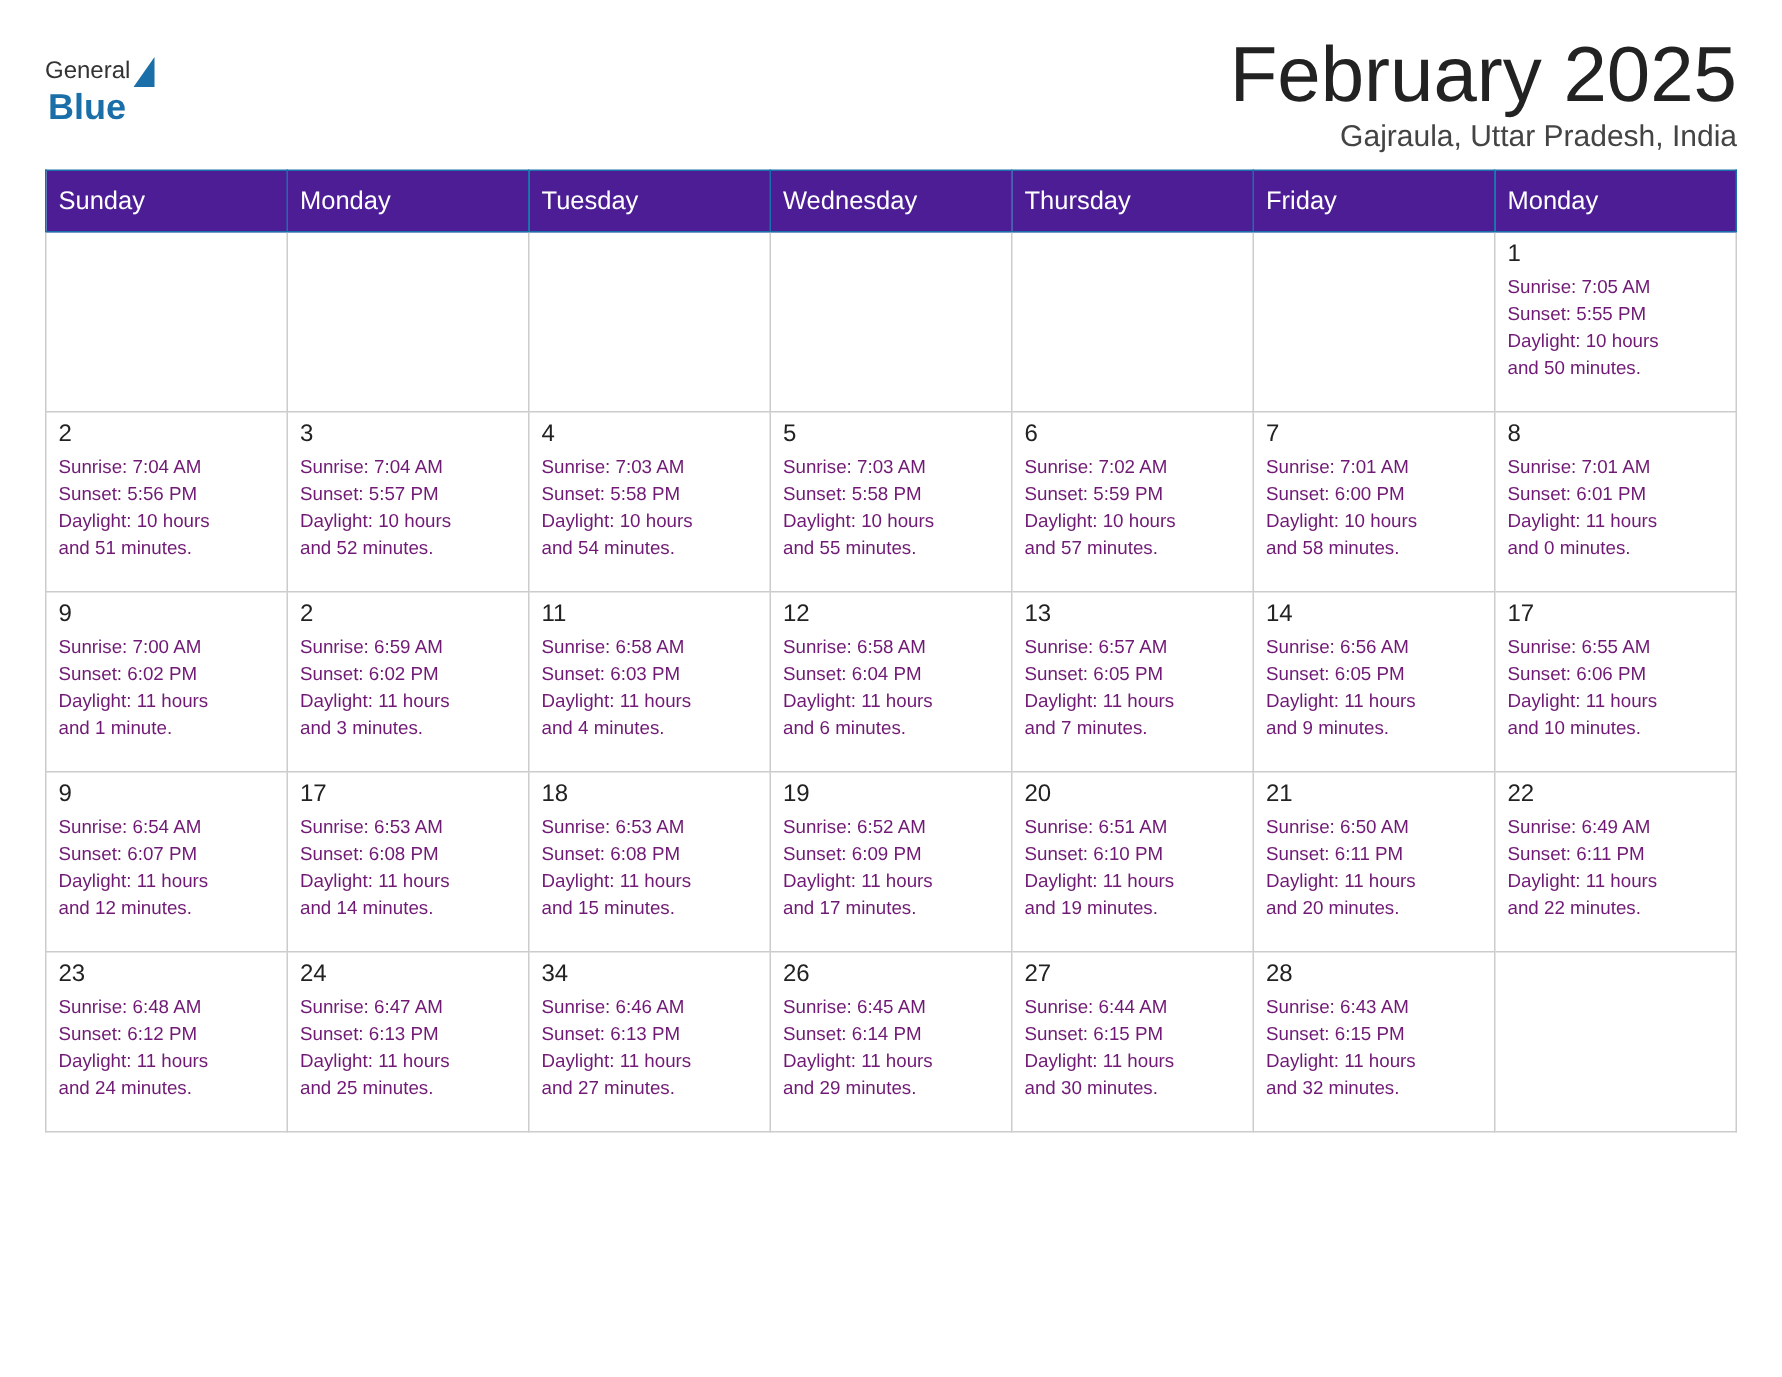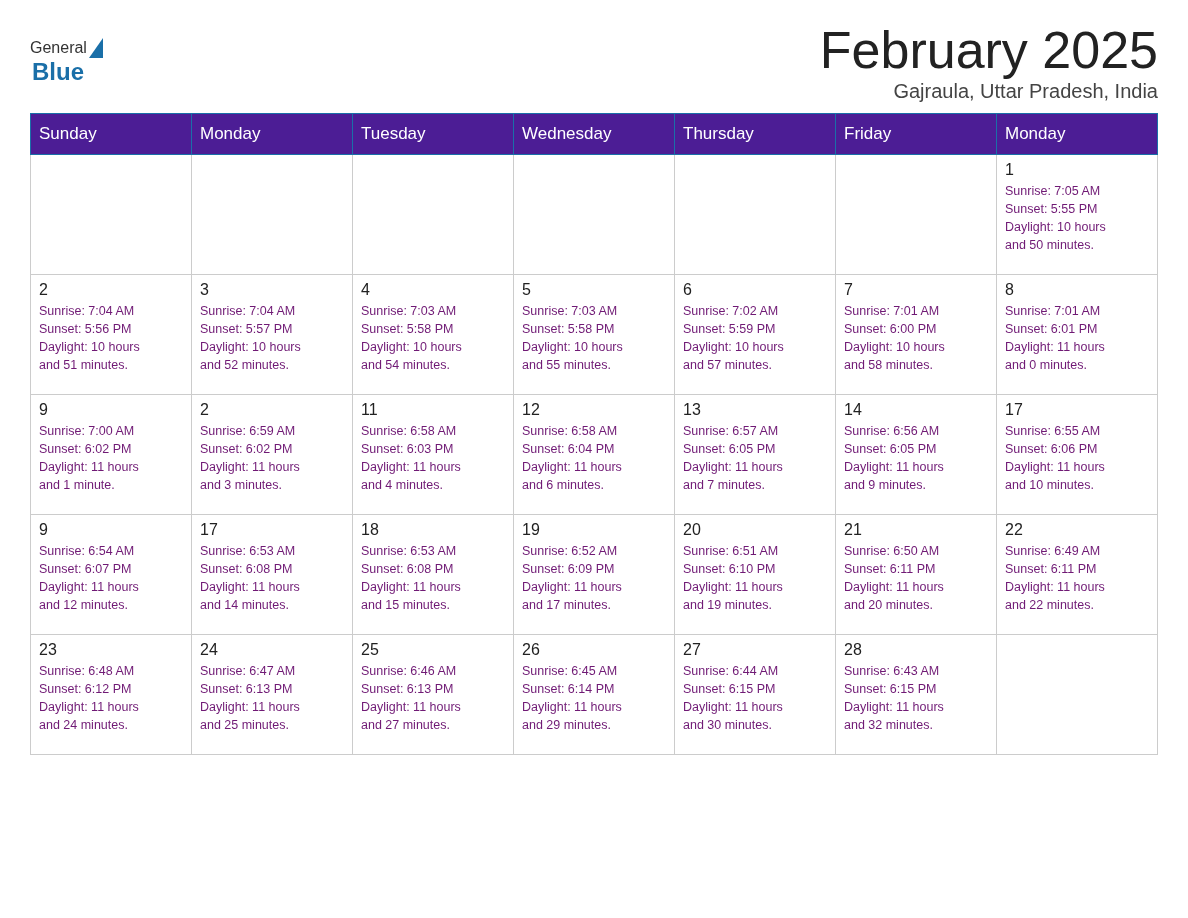--- a/index.html
+++ b/index.html
@@ -233,21 +233,21 @@
       <tr>
         <td>
           <span class="day-num">23</span>
           <div class="day-info">Sunrise: 6:48 AM<br>Sunset: 6:12 PM<br>Daylight: 11 hours<br>and 24 minutes.</div>
         </td>
         <td>
           <span class="day-num">24</span>
           <div class="day-info">Sunrise: 6:47 AM<br>Sunset: 6:13 PM<br>Daylight: 11 hours<br>and 25 minutes.</div>
         </td>
         <td>
-          <span class="day-num">25</span>
+          <span class="day-num">34</span>
           <div class="day-info">Sunrise: 6:46 AM<br>Sunset: 6:13 PM<br>Daylight: 11 hours<br>and 27 minutes.</div>
         </td>
         <td>
           <span class="day-num">26</span>
           <div class="day-info">Sunrise: 6:45 AM<br>Sunset: 6:14 PM<br>Daylight: 11 hours<br>and 29 minutes.</div>
         </td>
         <td>
           <span class="day-num">27</span>
           <div class="day-info">Sunrise: 6:44 AM<br>Sunset: 6:15 PM<br>Daylight: 11 hours<br>and 30 minutes.</div>
         </td>

